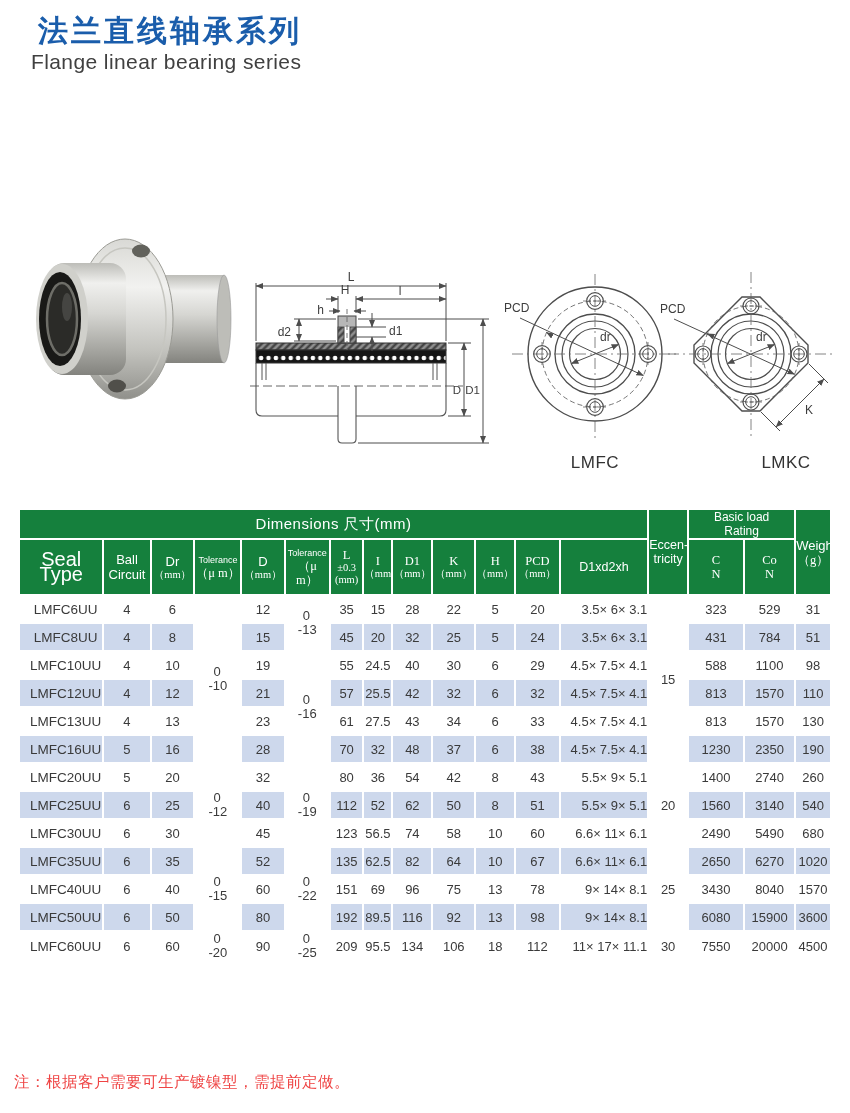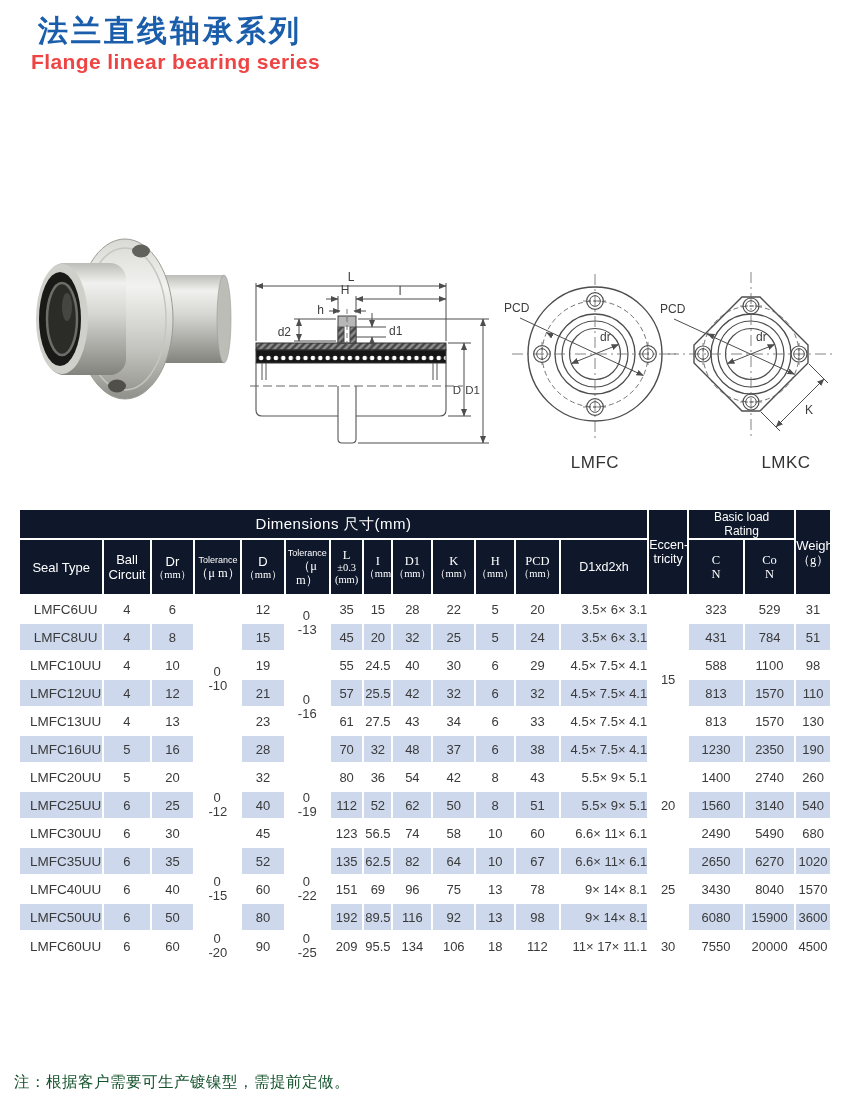--- a/index.html
+++ b/index.html
@@ -1,52 +1,52 @@
 <!DOCTYPE html>
 <html><head>
 <meta charset="utf-8">
 <style>
   html,body{margin:0;padding:0;background:#fff;}
   .page{position:relative;width:850px;height:1113px;background:#fff;overflow:hidden;
         font-family:"Liberation Sans",sans-serif;color:#2b2b2b;}
   .abs{position:absolute;}
   .title-zh{left:38px;top:11px;font-size:30px;font-weight:bold;color:#1a5dab;letter-spacing:3px;}
-  .title-en{left:31px;top:50px;font-size:21px;font-weight:bold;color:#ef4444;letter-spacing:.4px;}
+  .title-en{left:31px;top:50px;font-size:21px;font-weight:normal;color:#404040;letter-spacing:.4px;}
   .models{left:31px;top:86px;font-size:27px;font-weight:bold;color:#29272a;line-height:34px;letter-spacing:1.5px;}
   .fig{position:absolute;}
   .fig-photo{left:18px;top:233px;}
   .fig-section{left:250px;top:253px;}
   .fig-lmfc{left:498px;top:260px;}
   .fig-lmkc{left:658px;top:260px;}
   svg text{font-family:"Liberation Sans",sans-serif;}
   .dlab{font-size:12px;fill:#3d3d3d;}
   .cap{font-size:17px;fill:#333;letter-spacing:.5px;}
 
   table.dims{position:absolute;left:18px;top:508px;width:814px;border-collapse:collapse;table-layout:fixed;}
   table.dims th,table.dims td{border:2px solid #fff;overflow:hidden;padding:0;}
-  thead th{background:#0f172a;color:#fff;font-weight:normal;vertical-align:middle;text-align:center;}
+  thead th{background:#15803d;color:#fff;font-weight:normal;vertical-align:middle;text-align:center;}
   tr.hrow1 th{height:24px;}
   tr.hrow2 th{height:54px;}
   .dims-label{font-size:15px;letter-spacing:.5px;}
   .hb{display:block;font-size:13px;line-height:15px;}
-  .hb14{font-size:13px;}
+  .hb14{font-size:20px;}
   .hb13{font-size:12.5px;line-height:14px;}
   .hb12{font-size:12px;line-height:14px;}
   .hb-sm{display:block;font-size:9px;line-height:11px;}
   .hser{display:block;font-family:"Liberation Serif",serif;font-size:12.5px;line-height:14px;}
   .hunit{display:block;font-family:"Liberation Serif",serif;font-size:10.5px;line-height:12px;}
   .hunit-lg{font-size:12.5px;line-height:14px;}
   tbody td{height:26px;font-size:13px;color:#3a3a3a;text-align:center;background:#fff;vertical-align:middle;}
   tbody td.seal{text-align:center;padding-left:9px;font-size:13.5px;}
   tbody td.dxh{text-align:right;padding-left:5px;}
   tbody td.alt{background:#cdd8ec;}
   tbody td.merged{background:#fff;}
   .tol{display:inline-block;text-align:left;font-size:13px;line-height:14px;}
   .t0{display:block;padding-left:5px;}
-  .note{left:14px;top:1072px;font-size:15.5px;color:#14532d;letter-spacing:.5px;}
+  .note{left:14px;top:1072px;font-size:15.5px;color:#ef4444;letter-spacing:.5px;}
 </style>
 </head>
 <body>
 
 <div class="page">
 
   <div class="abs title-zh">法兰直线轴承系列</div>
   <div class="abs title-en">Flange linear bearing series</div>
 
   <svg class="fig fig-photo" width="224" height="172" viewBox="0 0 224 172">

